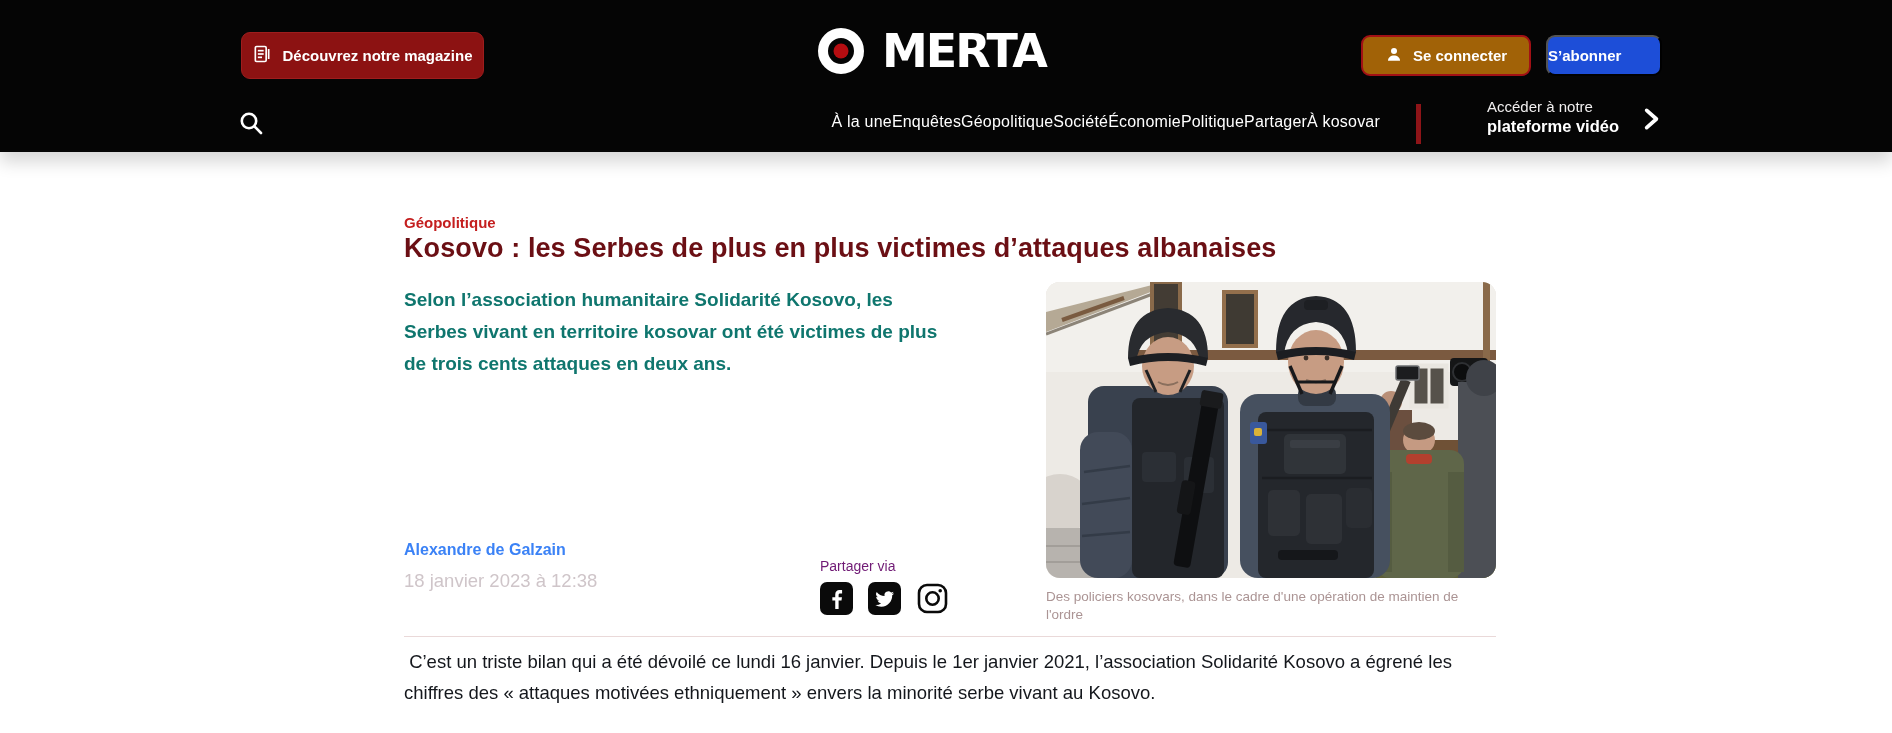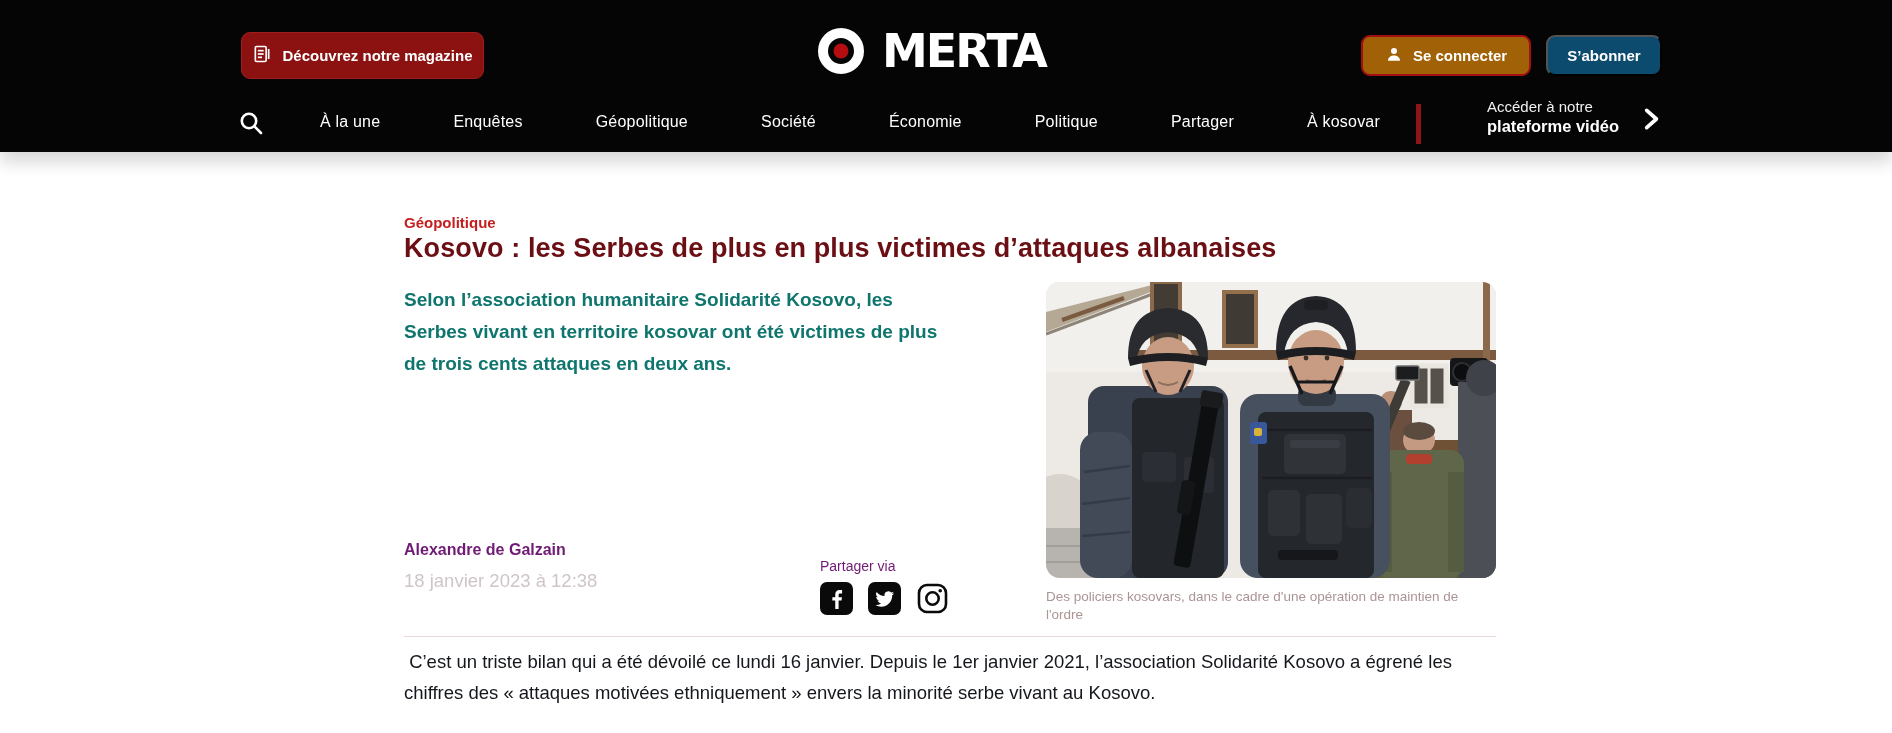--- a/index.html
+++ b/index.html
@@ -23,46 +23,46 @@
   .logo-o .dot { position:absolute; left:50%; top:50%; width:15px; height:15px;
                  transform:translate(-50%,-50%); background:#b60d11; border-radius:50%; }
   .logo-rest { color:#fff; font-family:"DejaVu Sans", sans-serif; font-weight:800;
                font-size:46px; letter-spacing:-2px; line-height:1; margin-left:18px; }
 
   .btn-login { position:absolute; left:1361px; top:35px; width:170px; height:41px;
                background:#a16207; border:2px solid #a21015; border-radius:9px;
                display:flex; align-items:center; justify-content:center; gap:10px;
                color:#fff; font-size:15px; font-weight:700; cursor:pointer; }
   .btn-subscribe { position:absolute; left:1546px; top:35px; width:116px; height:41px;
-                   background:#0c4a6e; border-radius:9px;
-                   display:flex; align-items:center; justify-content:center;
+                   background:#1d4ed8; border-radius:9px;
+                   display:flex; align-items:center; 
                    color:#fff; font-size:15px; font-weight:700; cursor:pointer; }
 
   .search-btn { position:absolute; left:238px; top:110px; width:26px; height:26px; cursor:pointer; }
 
   .nav-list { position:absolute; left:320px; top:92px; width:1060px; height:60px;
-              display:flex; justify-content:space-between; align-items:center; }
+              display:flex; justify-content:flex-end; align-items:center; }
   .nav-item { color:#fff; font-size:16px; letter-spacing:.2px; cursor:pointer; white-space:nowrap; }
 
   .nav-red-bar { position:absolute; left:1416px; top:104px; width:5px; height:40px; background:#8e1418; }
 
   .video-link { position:absolute; left:1487px; top:97px; color:#fff; cursor:pointer; }
   .video-link .l1 { font-size:15px; color:#f1efef; line-height:19px; }
   .video-link .l2 { font-size:16.5px; font-weight:700; line-height:21px; }
   .video-chevron { position:absolute; left:1638px; top:106px; width:26px; height:26px; }
 
   
   .category { position:absolute; left:404px; top:214px; color:#c41e1e;
               font-size:15px; font-weight:700; cursor:pointer; }
   .headline { position:absolute; left:404px; top:233px; width:1100px; color:#6b0f14;
               font-size:27px; font-weight:800; white-space:nowrap; letter-spacing:.1px; }
   .lead { position:absolute; left:404px; top:284px; width:550px; color:#0f766e;
           font-size:19px; font-weight:700; line-height:32px; }
 
-  .author { position:absolute; left:404px; top:541px; color:#701a75;
+  .author { position:absolute; left:404px; top:541px; color:#3b82f6;
             font-size:16px; font-weight:700; cursor:pointer; }
   .date { position:absolute; left:404px; top:570px; color:#cfc5c9; font-size:18.5px; }
 
   .share { position:absolute; left:820px; top:558px; }
   .share-label { color:#701a75; font-size:14px; margin-bottom:8px; }
   .share-icons { display:flex; gap:15px; align-items:center; }
   .si { width:33px; height:33px; cursor:pointer; }
 
   .figure { position:absolute; left:1046px; top:282px; width:450px; }
   .photo { width:450px; height:296px; border-radius:14px; overflow:hidden;

